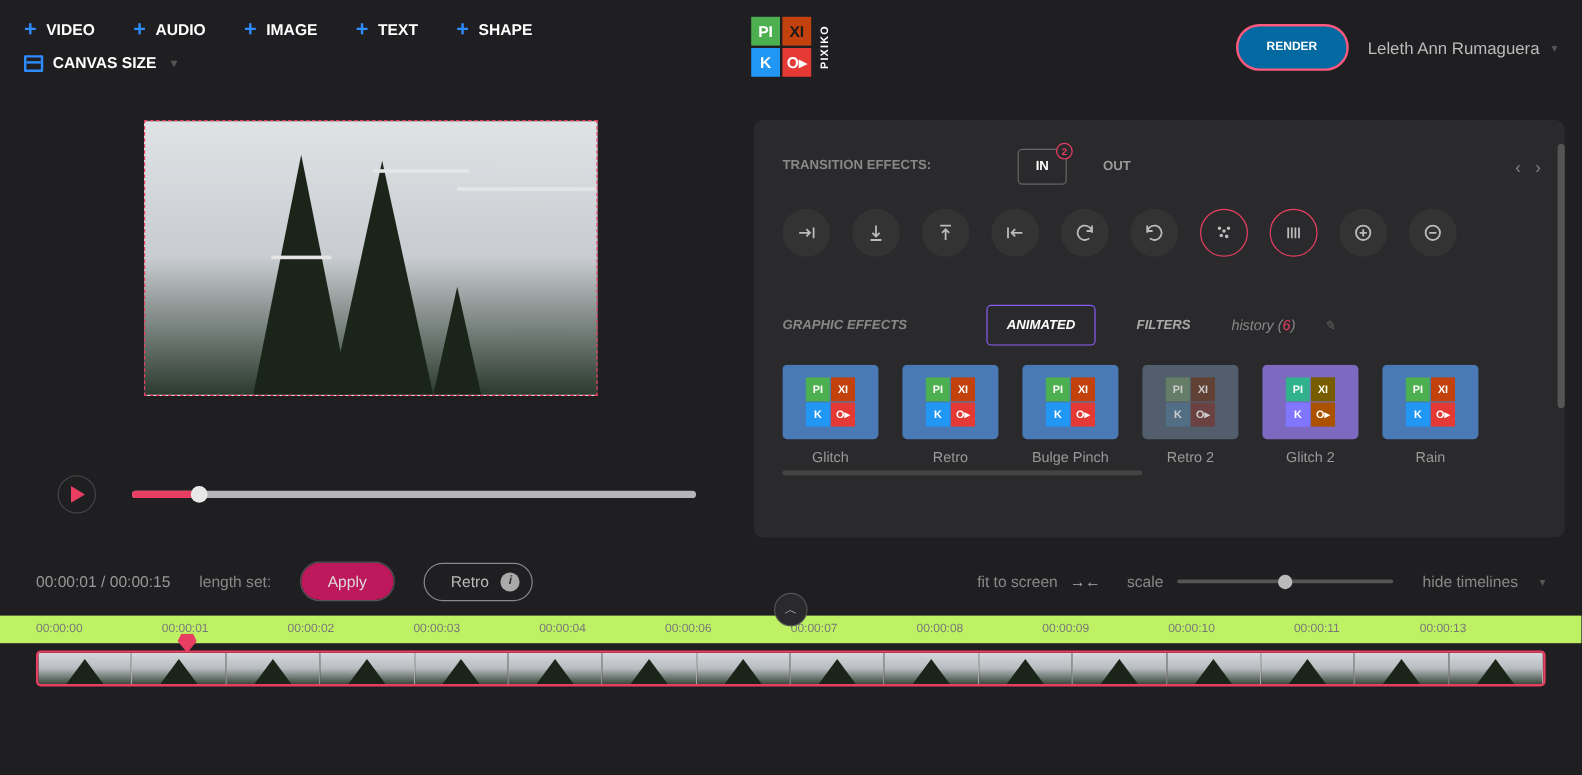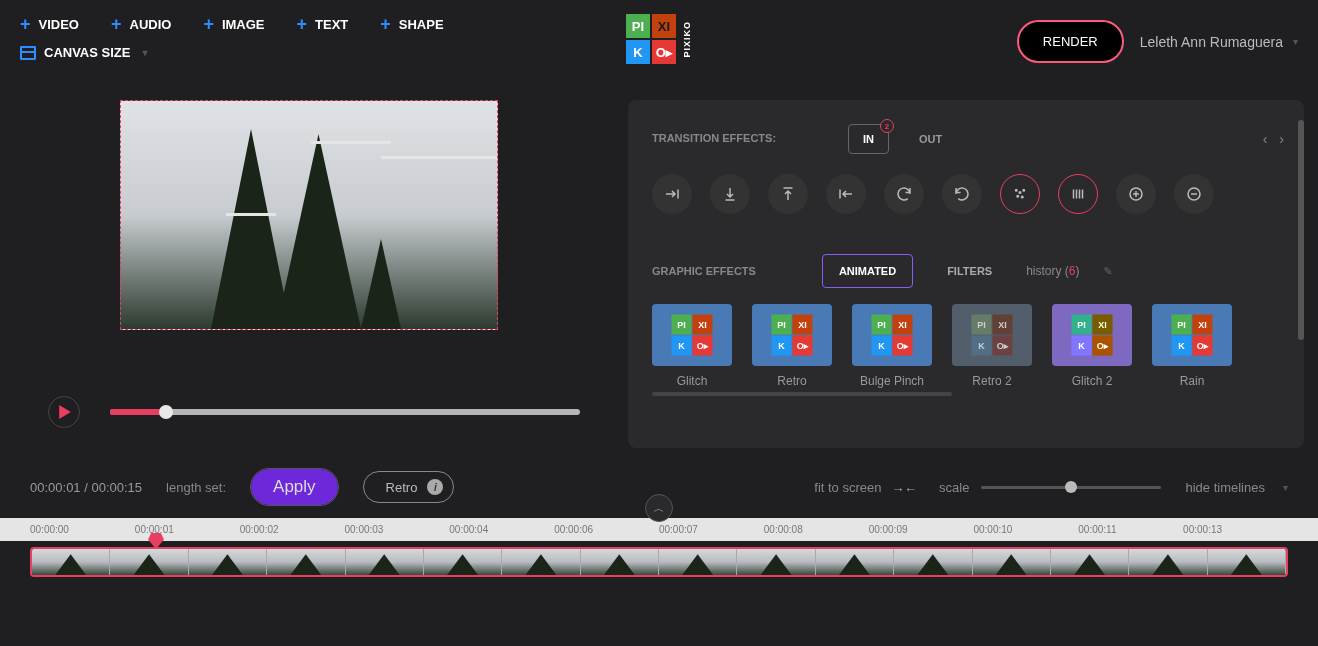--- a/index.html
+++ b/index.html
@@ -69,22 +69,22 @@
   background: #0d4a7a; border: 2px solid #2d6aa3;
   padding: 6px 18px 6px 6px; border-radius: 999px; cursor: pointer;
 }
 .gear-circle {
   width: 32px; height: 32px; border-radius: 50%;
   background: #2d8cff; display: flex; align-items: center; justify-content: center;
 }
 .gear-circle svg { width: 18px; height: 18px; fill: #fff; }
 .settings-txt { color: #fff; font-weight: 800; font-size: 13px; }
 .render-btn {
-  background: #000000; border: 2px solid #ff5a7e;
-  color: #fff; font-weight: 400; font-size: 13px;
+  background: #0369a1; border: 2px solid #ff5a7e;
+  color: #fff; font-weight: 700; font-size: 10px;
   padding: 12px 24px; border-radius: 999px; cursor: pointer;
 }
 .username { color: #bbb; font-size: 14px; display: flex; align-items: center; gap: 6px; cursor: pointer; }
 
 
 .main { display: flex; padding: 20px 14px 0 48px; gap: 20px; }
 .preview-area { flex: 0 0 560px; }
 .canvas {
   width: 378px; height: 230px; margin-left: 72px;
   border: 1px dashed #e83e62; background: linear-gradient(to bottom, #dfe3e6 0%, #c8ccd0 50%, #2b3a2e 100%);
@@ -138,21 +138,21 @@
 .nav-chev { margin-left: auto; display: flex; gap: 12px; color: #888; font-size: 14px; cursor: pointer; margin-right: 20px; }
 .effect-icons { display: flex; gap: 18px; margin-bottom: 40px; }
 .fx-icon {
   width: 40px; height: 40px; border-radius: 50%;
   background: #333; display: flex; align-items: center; justify-content: center;
   cursor: pointer; color: #bbb; font-size: 16px;
 }
 .fx-icon.sel { border: 1px solid #e83e62; background: transparent; }
 .fx-icon svg { width: 18px; height: 18px; fill: none; stroke: #bbb; stroke-width: 2; }
 
-.graphics-row { display: flex; align-items: center; gap: 18px; margin-bottom: 16px; }
+.graphics-row { display: flex; align-items: center; gap: 18px; margin-bottom: 16px; font-style: italic; }
 .gfx-label { font-size: 11px; font-weight: 700; color: #888; }
 .tab-btn {
   font-size: 11px; font-weight: 700; padding: 10px 16px;
   border-radius: 4px; cursor: pointer;
 }
 .tab-btn.active { border: 1px solid #8b5cf6; color: #fff; }
 .tab-btn.inactive { color: #aaa; }
 .history { font-size: 12px; color: #888; }
 .history .count { color: #e83e62; }
 .pencil { color: #666; font-size: 11px; margin-left: 6px; cursor: pointer; }
@@ -185,22 +185,22 @@
   display: flex; align-items: center; padding: 20px 30px 12px;
   gap: 24px; font-size: 13px; color: #888;
 }
 .time-display { color: #999; }
 .length-input {
   border: 1px solid #555; border-radius: 999px;
   display: inline-flex; align-items: center; overflow: hidden;
 }
 .length-val { padding: 8px 22px; color: #ccc; letter-spacing: 2px; font-size: 13px; }
 .apply-btn {
-  background: #6d28d9; color: #ddd; padding: 8px 22px;
-  border-radius: 999px; cursor: pointer; font-size: 17px;
+  background: #be185d; color: #ddd; padding: 8px 22px;
+  border-radius: 999px; cursor: pointer; font-size: 13px;
 }
 .adjust-btn {
   border: 1px solid #888; border-radius: 999px;
   padding: 7px 10px 7px 22px; display: inline-flex; align-items: center; gap: 10px;
   color: #bbb; cursor: pointer;
 }
 .info-i {
   width: 16px; height: 16px; border-radius: 50%; background: #aaa;
   color: #333; font-size: 10px; display: inline-flex; align-items: center; justify-content: center;
   font-weight: bold; font-style: italic;
@@ -212,21 +212,21 @@
   width: 180px; height: 3px; background: #555; position: relative; border-radius: 2px;
 }
 .scale-thumb {
   position: absolute; left: 50%; top: 50%; transform: translate(-50%, -50%);
   width: 12px; height: 12px; border-radius: 50%; background: #bbb;
 }
 .hide-tl { display: flex; align-items: center; gap: 14px; cursor: pointer; }
 
 .ruler {
   display: flex; padding: 6px 30px; font-size: 10px; color: #777;
-  background: #e5e5e5;
+  background: #bef264;
 }
 .tick { flex: 1; }
 .timeline-track {
   margin: 0 30px; height: 30px;
   border: 2px solid #e83e62; border-radius: 4px;
   display: flex; overflow: hidden; position: relative;
 }
 .frame {
   flex: 1; background: linear-gradient(to bottom, #d5d9dc 0%, #b8bcc0 50%, #3a4a3e 100%);
   border-right: 1px solid #aaa; position: relative;

